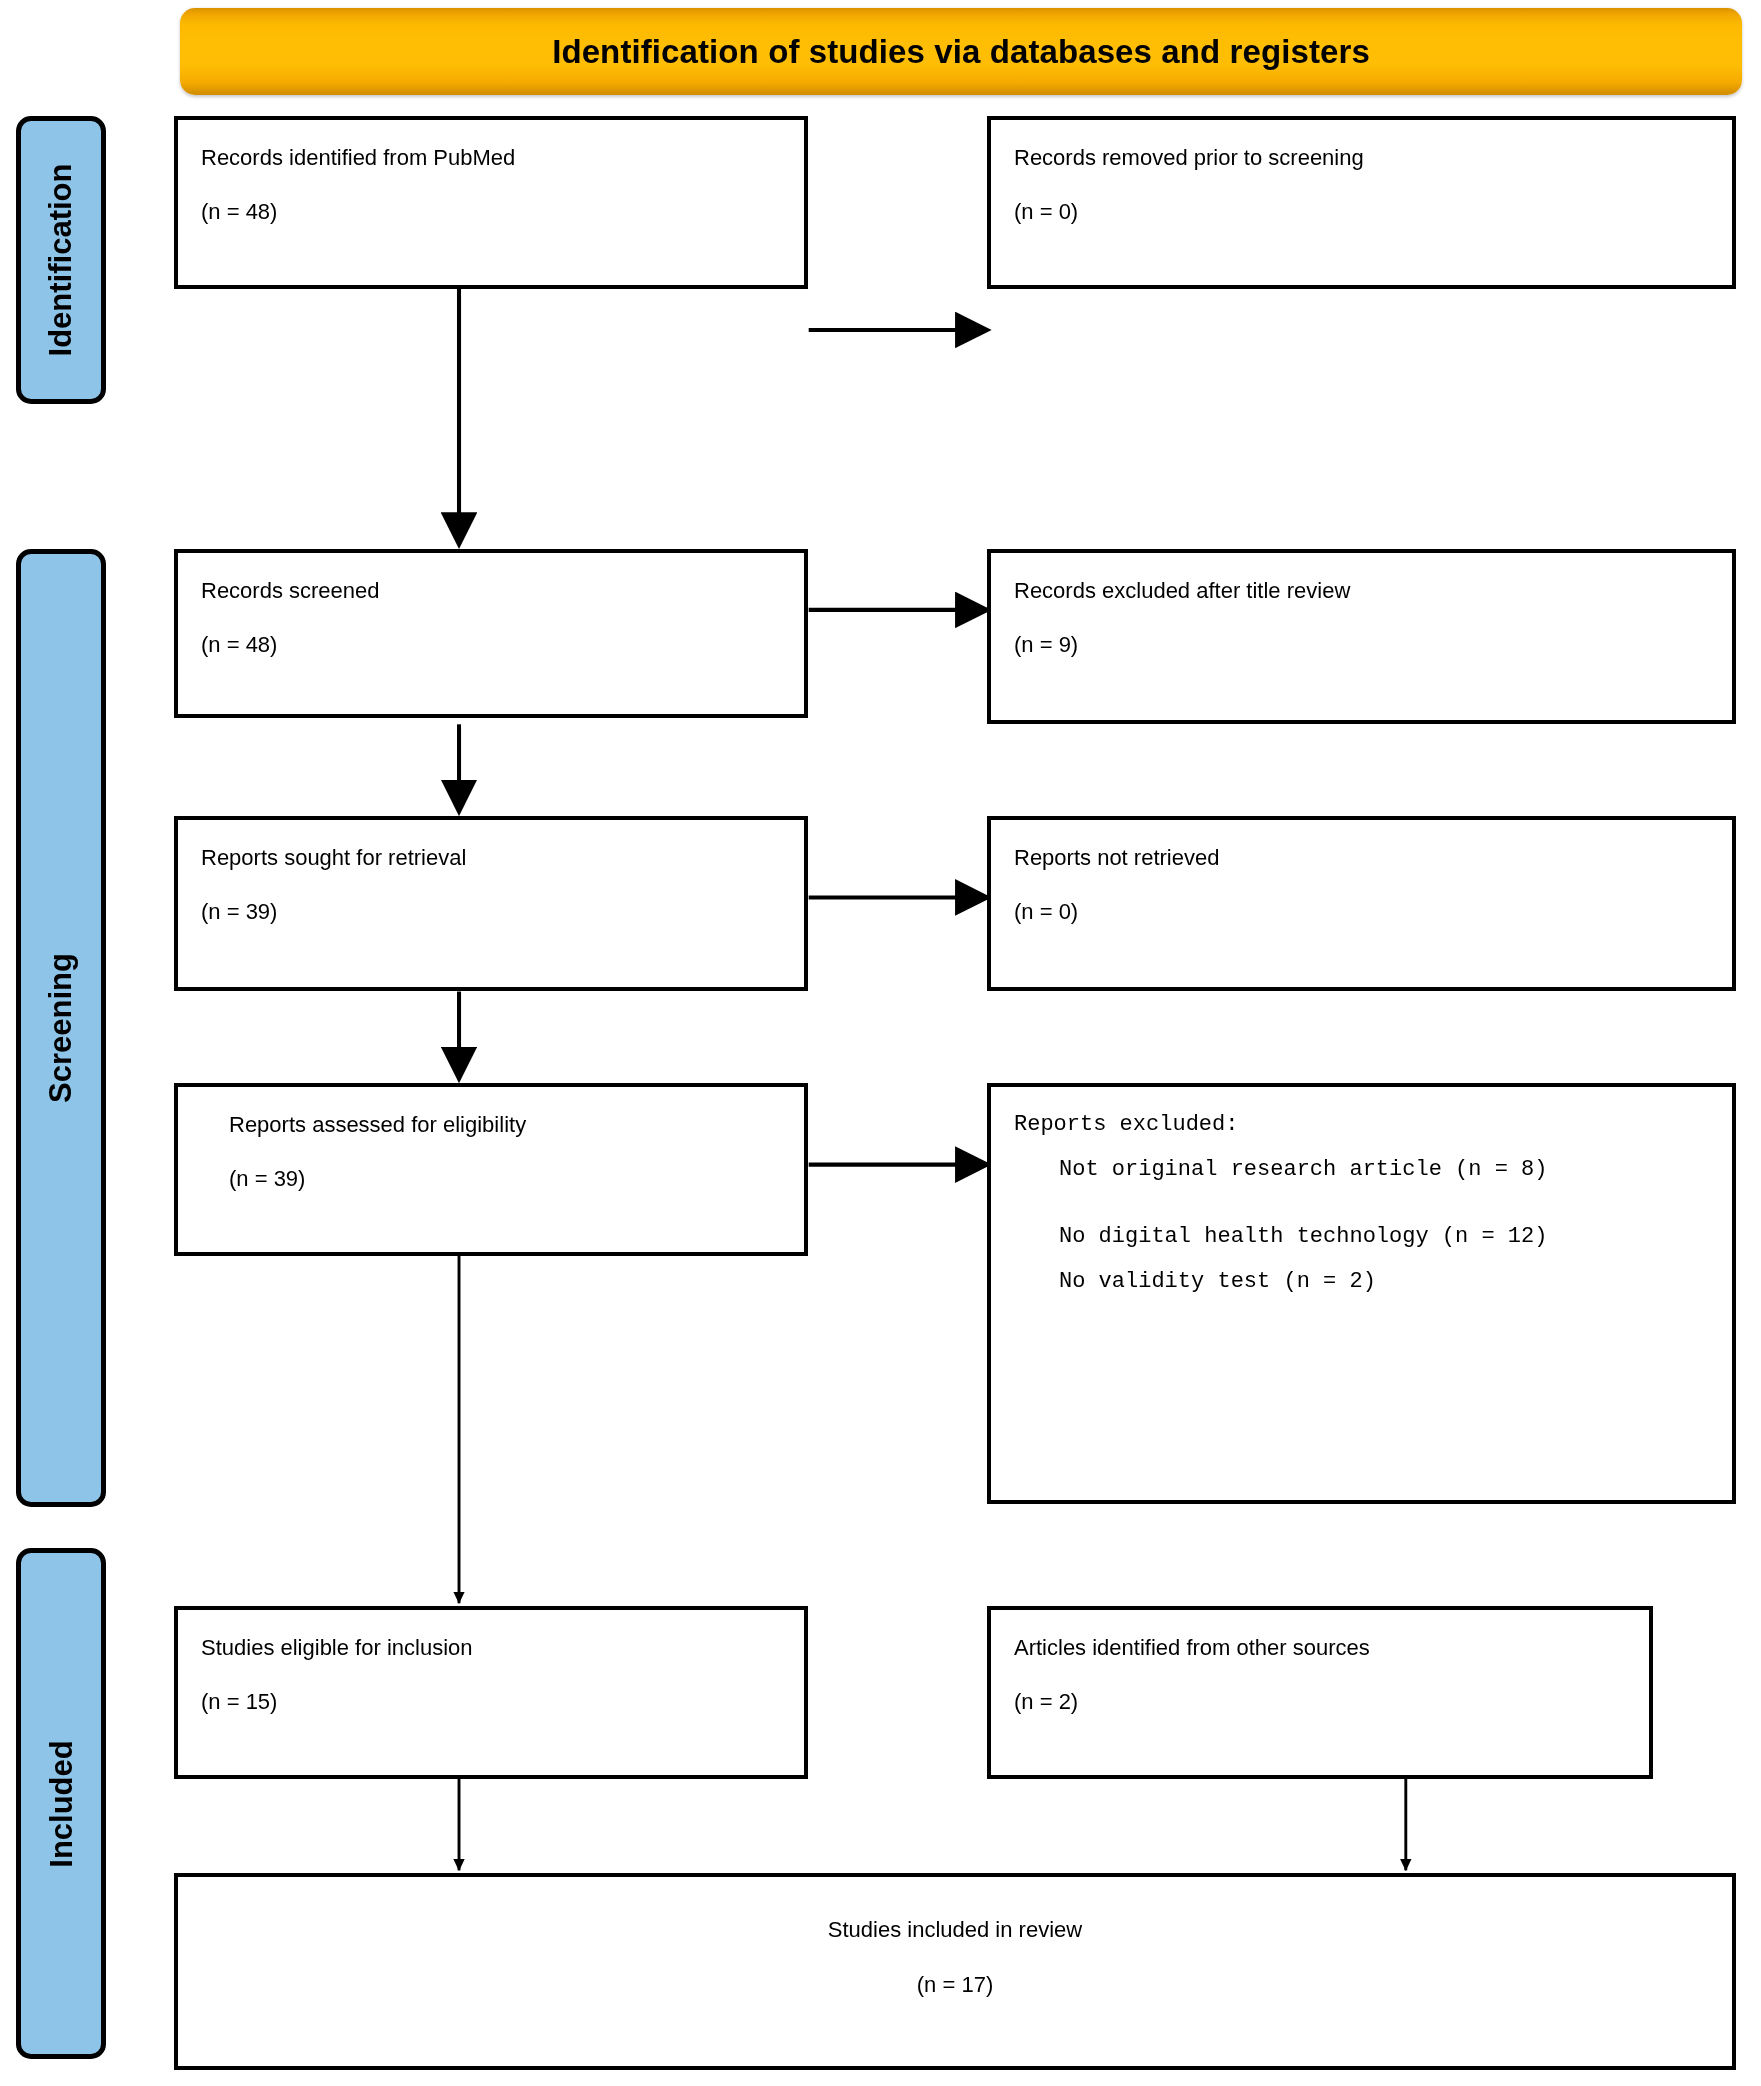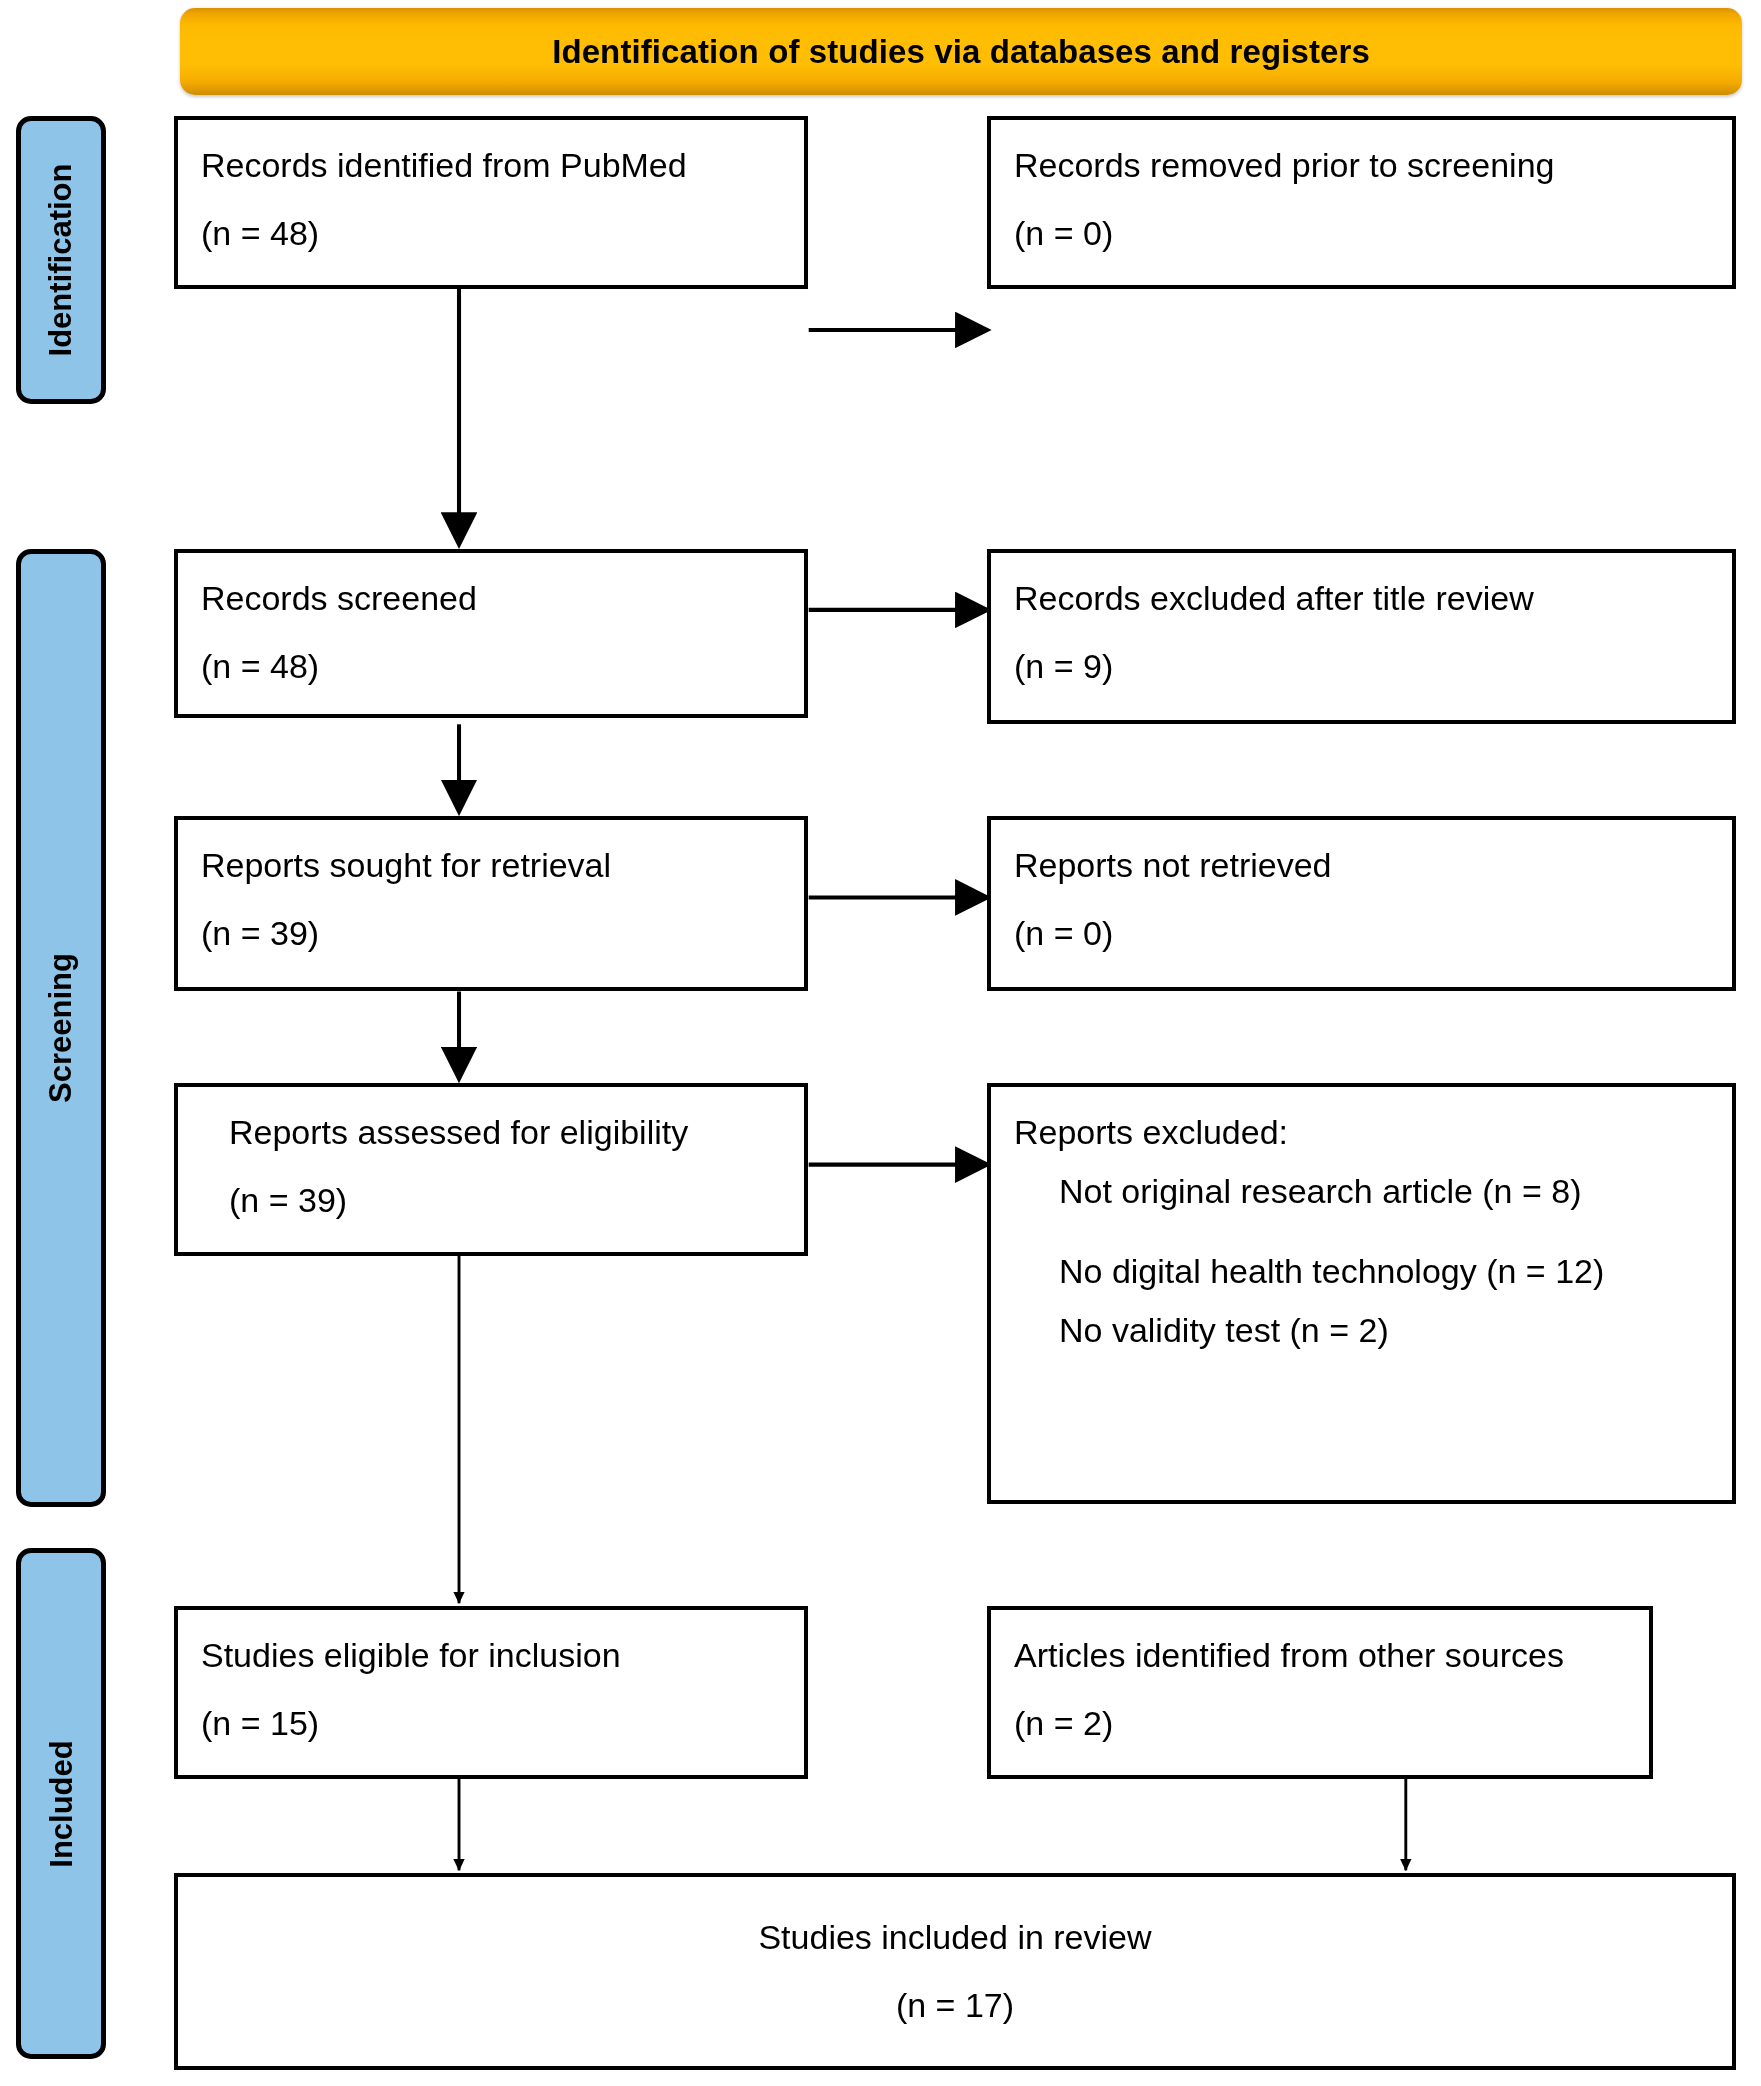--- a/index.html
+++ b/index.html
@@ -69,21 +69,21 @@
     background: #ffffff;
     border: 4.1px solid #000000;
     box-sizing: border-box;
   }
   .box-inner {
     padding: 25.6px 23px 0 23px;
     box-sizing: border-box;
     height: 100%;
   }
   .line {
-    font-size: 34px;
+    font-size: 22px;
     color: #000000;
     line-height: 1.12;
     white-space: nowrap;
   }
   .gap { height: 30px; }
   .gap-sm { height: 21px; }
   .indent { padding-left: 45px; }
   .centered .box-inner {
     padding-top: 41px;
     text-align: center;
@@ -201,21 +201,21 @@
   </div>
 
   <div class="box" style="left:174px; top:1083px; width:634px; height:173px;padding-left:28px;">
     <div class="box-inner">
       <div class="line">Reports assessed for eligibility</div>
       <div class="gap"></div>
       <div class="line">(n = 39)</div>
     </div>
   </div>
 
-  <div class="box" style="left:987px; top:1083px; width:749px; height:421px;">
+  <div class="box" style="left:987px; top:1083px; width:749px; height:421px;font-family:Liberation Mono, monospace;">
     <div class="box-inner">
       <div class="line">Reports excluded:</div>
       <div class="gap-sm"></div>
       <div class="line indent">Not original research article (n = 8)</div>
       <div class="gap-sm"></div>
       <div class="gap-sm"></div>
       <div class="line indent">No digital health technology (n = 12)</div>
       <div class="gap-sm"></div>
       <div class="line indent">No validity test (n = 2)</div>
     </div>

